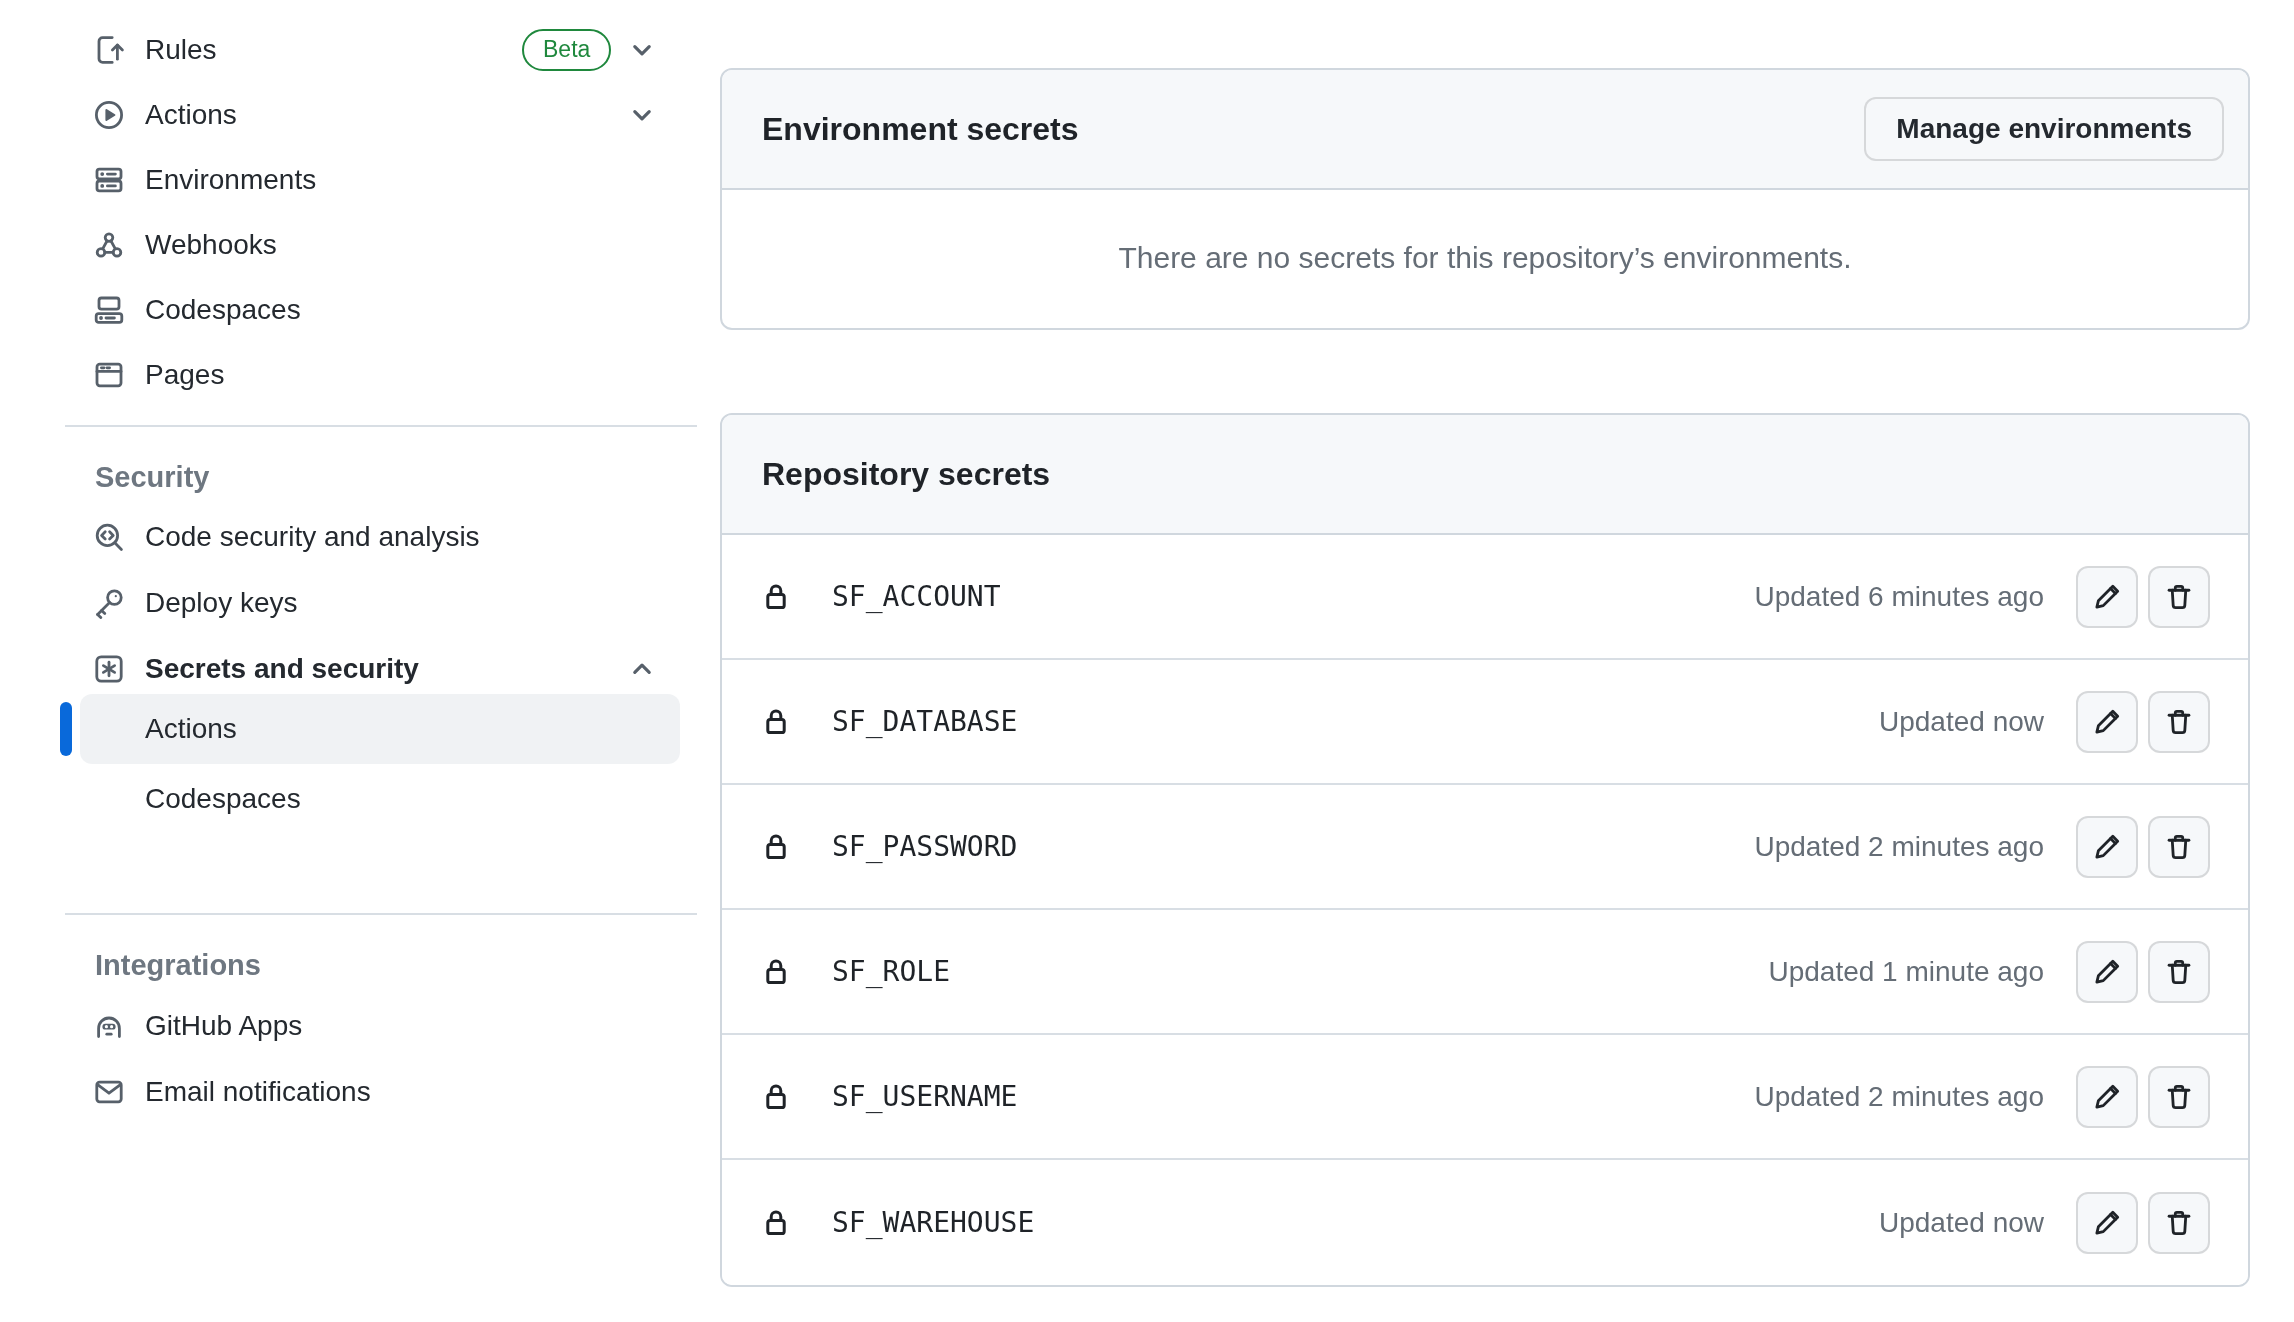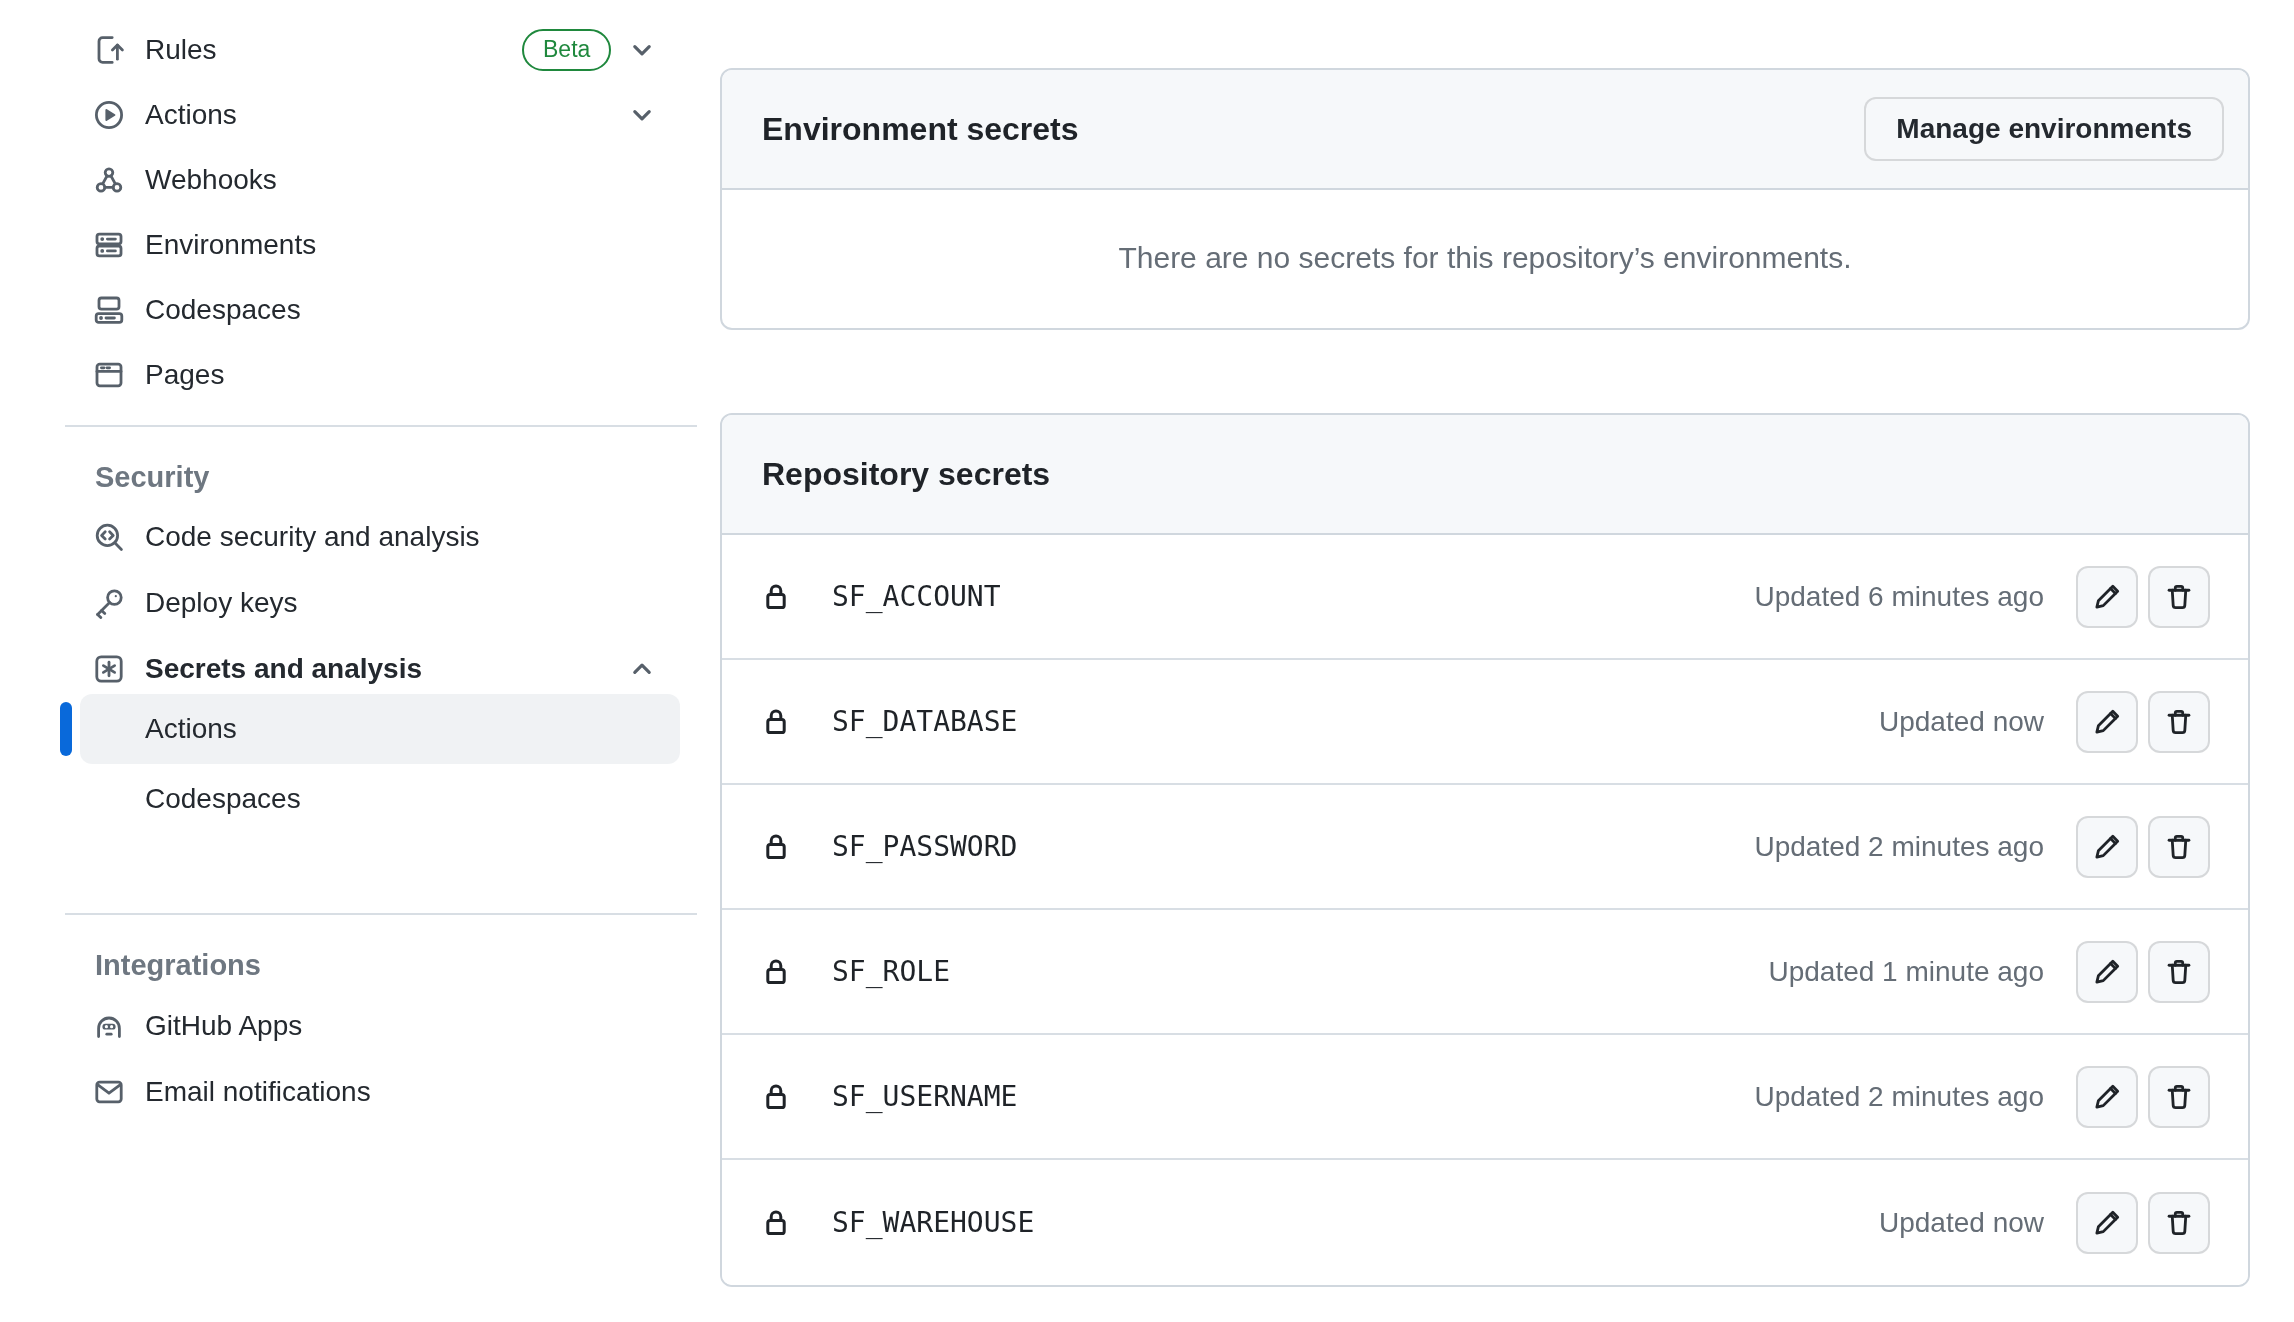--- a/index.html
+++ b/index.html
@@ -118,46 +118,46 @@
         <span class="chev">
           <svg class="oc" viewBox="0 0 16 16" style="stroke-width:1.6">
               <path d="m4.4 6.3 3.6 3.6 3.6-3.6"></path>
             </svg>
         </span>
       </div>
 
       <div class="nav-item">
         <span class="nicon">
           <svg class="oc" viewBox="0 0 16 16">
+              <rect x="2" y="2.6" width="12" height="4.9" rx="1.2"></rect>
+              <rect x="2" y="8.5" width="12" height="4.9" rx="1.2"></rect>
+              <path d="M4.6 5.05h.02M4.6 10.95h.02" style="stroke-width:1.9"></path>
+              <path d="M7.2 5.05h4M7.2 10.95h4"></path>
+            </svg>
+        </span>
+        <span class="nlabel">Environments</span>
+      </div>
+
+      <div class="nav-item">
+        <span class="nicon">
+          <svg class="oc" viewBox="0 0 16 16">
               <circle cx="4" cy="11.7" r="1.9"></circle>
               <circle cx="12" cy="11.7" r="1.9"></circle>
               <circle cx="8" cy="4.3" r="1.9"></circle>
               <path d="M7 6 4.9 9.8"></path>
               <path d="m9 6 2.1 3.8"></path>
               <path d="M6 11.7h4"></path>
             </svg>
         </span>
         <span class="nlabel">Webhooks</span>
       </div>
 
       <div class="nav-item">
         <span class="nicon">
           <svg class="oc" viewBox="0 0 16 16">
-              <rect x="2" y="2.6" width="12" height="4.9" rx="1.2"></rect>
-              <rect x="2" y="8.5" width="12" height="4.9" rx="1.2"></rect>
-              <path d="M4.6 5.05h.02M4.6 10.95h.02" style="stroke-width:1.9"></path>
-              <path d="M7.2 5.05h4M7.2 10.95h4"></path>
-            </svg>
-        </span>
-        <span class="nlabel">Environments</span>
-      </div>
-
-      <div class="nav-item">
-        <span class="nicon">
-          <svg class="oc" viewBox="0 0 16 16">
               <rect x="3" y="2" width="10" height="5.6" rx="1.2"></rect>
               <rect x="1.6" y="9.8" width="12.8" height="4.4" rx="1.2"></rect>
               <path d="M4 12h.02" style="stroke-width:1.9"></path>
               <path d="M6.5 12h4.2"></path>
             </svg>
         </span>
         <span class="nlabel">Codespaces</span>
       </div>
 
       <div class="nav-item">
@@ -203,21 +203,21 @@
       </div>
       <div class="nav-item">
         <span class="nicon">
           <svg class="oc" viewBox="0 0 16 16">
               <rect x="1.9" y="1.9" width="12.2" height="12.2" rx="2.2"></rect>
               <path d="M8 4.6v6.8"></path>
               <path d="m5.2 6.3 5.6 3.4"></path>
               <path d="M10.8 6.3 5.2 9.7"></path>
             </svg>
         </span>
-        <span class="nlabel bold">Secrets and analysis</span>
+        <span class="nlabel bold">Secrets and security</span>
         <span class="chev">
           <svg class="oc" viewBox="0 0 16 16" style="stroke-width:1.6">
               <path d="m4.4 9.7 3.6-3.6 3.6 3.6"></path>
             </svg>
         </span>
       </div>
     </div>
 
     <div class="sublist">
       <div class="subitem selected">Actions</div>

